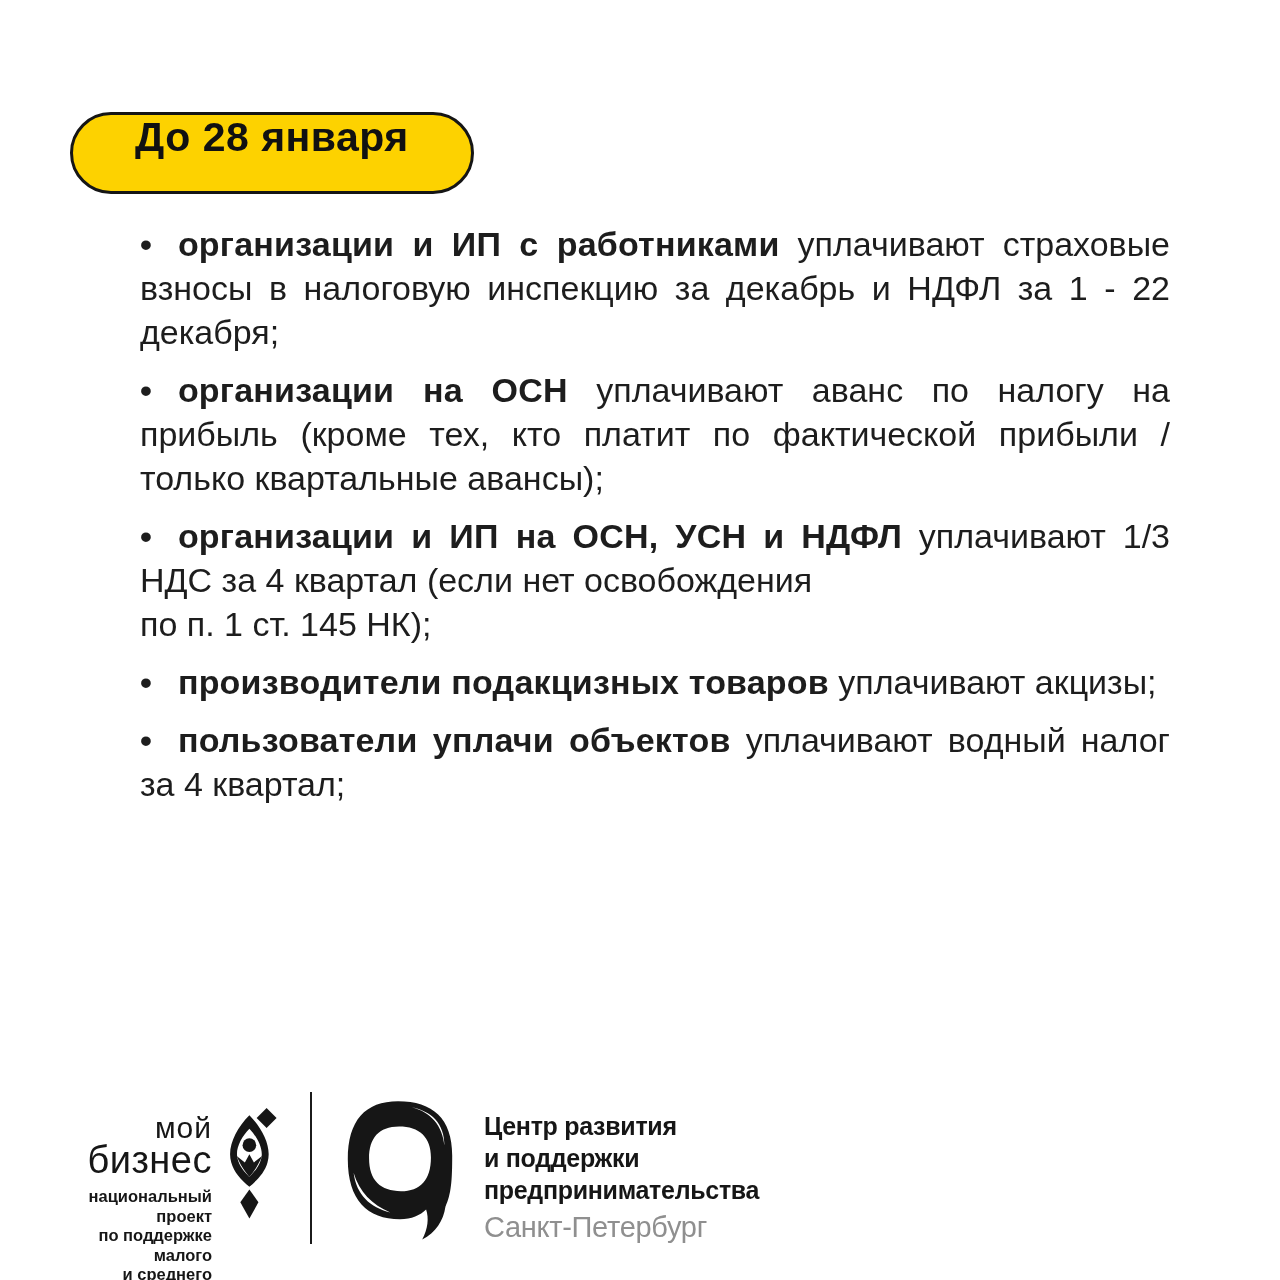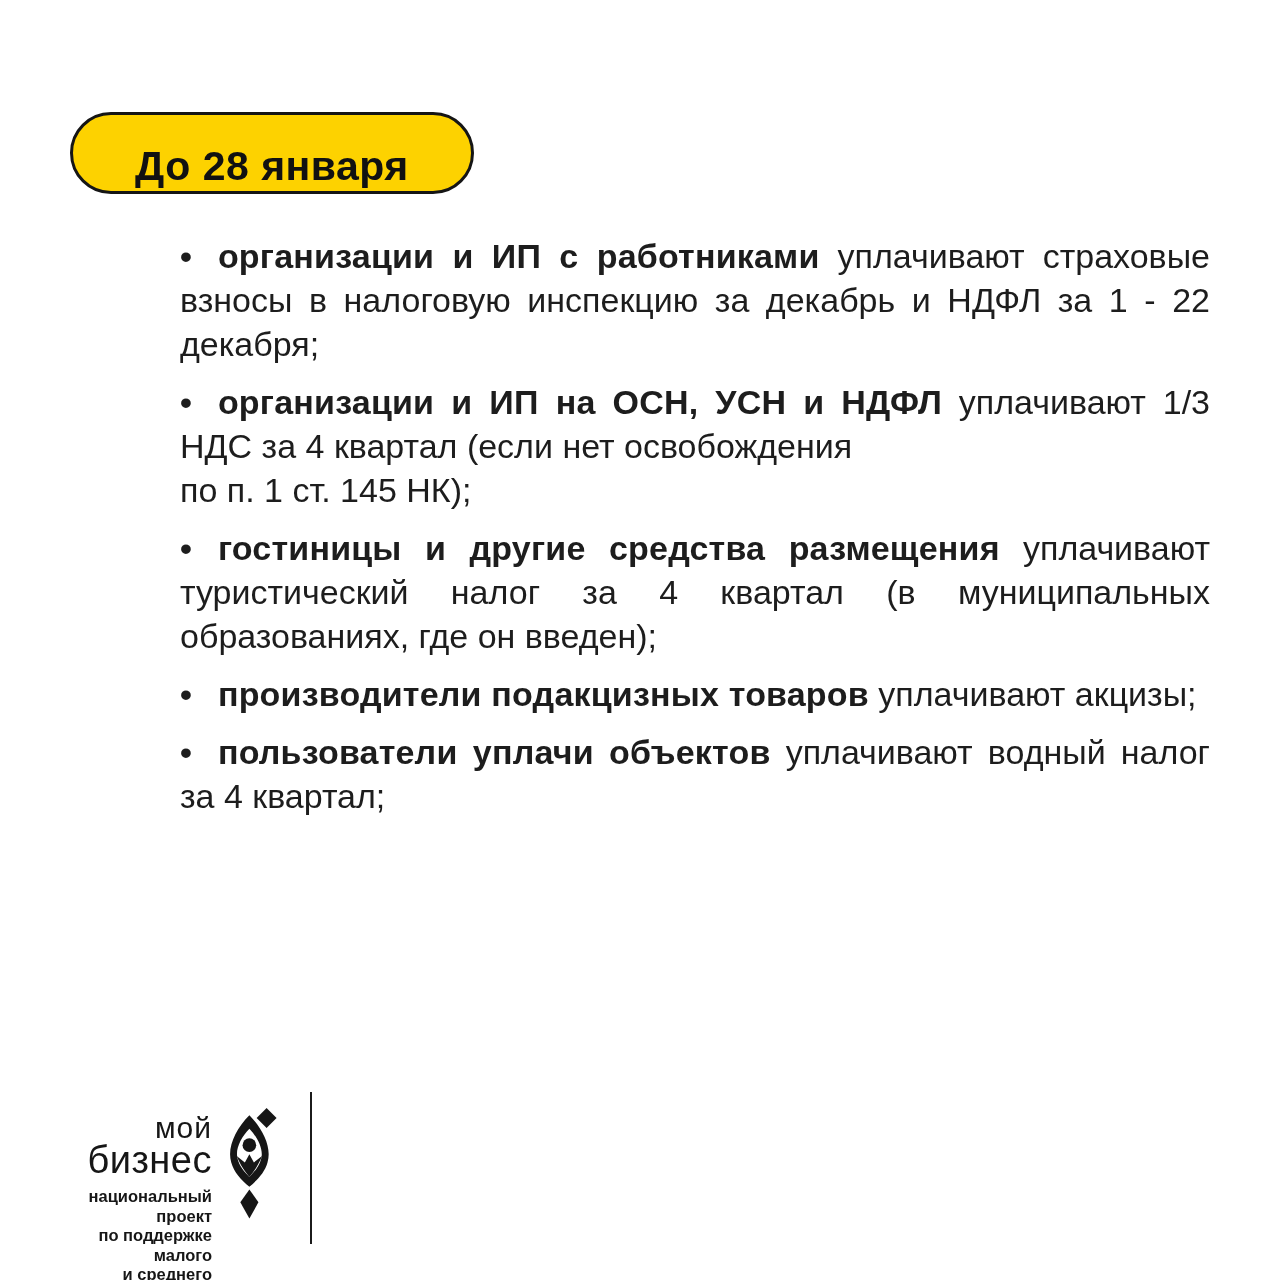--- a/index.html
+++ b/index.html
@@ -16,37 +16,36 @@
     width:1280px;height:1280px;
     background:#ffffff;
     font-family:"Liberation Sans","DejaVu Sans",sans-serif;
     color:var(--text);
     overflow:hidden;
   }
   
   .badge{
     position:absolute;left:70px;top:112px;
     height:82px;
-    display:inline-flex;align-items:flex-end;justify-content:center;
+    display:inline-flex;align-items:flex-start;justify-content:center;
     padding:0 62px;
     background:var(--badge-bg);
     border:3px solid var(--badge-border);
     border-radius:44px;
   }
   .badge span{
     font-size:41px;font-weight:800;color:#111;
     letter-spacing:0.5px;
     transform:translateY(-1px);
   }
   
   .content{
-    position:absolute;left:140px;top:234px;width:1030px;
+    position:absolute;left:140px;top:222px;width:1030px;
     font-size:34px;line-height:44px;
     text-align:justify;
-    margin-left:40px;
   }
   .bullet{margin:0 0 14px 0;}
   .bullet .dot{
     font-weight:800;
     padding-right:26px;
   }
   .bullet b{font-weight:800;letter-spacing:0.2px;}
   .bullet .rest{white-space:pre-line;}
   
   .footer{
@@ -71,23 +70,23 @@
 <body>
 
 <div class="page">
 
   <div class="badge">
     <span>До 28 января</span>
   </div>
 
   <main class="content">
     <p class="bullet"><span class="dot">•</span><b>организации и ИП с работниками</b><span class="rest"> уплачивают стра­ховые взносы в налоговую инспекцию за декабрь и НДФЛ за 1 - 22 декабря;</span></p>
+    <p class="bullet"><span class="dot">•</span><b>организации на ОСН</b><span class="rest"> уплачивают аванс по налогу на прибыль (кроме тех, кто платит по фактической прибы­ли / только квартальные авансы);</span></p>
     <p class="bullet"><span class="dot">•</span><b>организации и ИП на ОСН, УСН и НДФЛ</b><span class="rest"> уплачивают 1/3 НДС за 4 квартал (если нет освобождения
 по п. 1 ст. 145 НК);</span></p>
-    <p class="bullet"><span class="dot">•</span><b>гостиницы и другие средства размещения</b><span class="rest"> уплачи­вают туристический налог за 4 квартал (в муниципаль­ных образованиях, где он введен);</span></p>
     <p class="bullet"><span class="dot">•</span><b>производители подакцизных товаров</b><span class="rest"> уплачивают акцизы;</span></p>
     <p class="bullet"><span class="dot">•</span><b>пользователи уплачи объектов</b><span class="rest"> уплачивают водный налог за 4 квартал;</span></p>
   </main>
 
   <footer class="footer">
 
     <div class="mb">
       <div class="mb-text">
         <div class="mb-title-top">мой</div>
         <div class="mb-title-bottom">бизнес</div>
@@ -102,15 +101,31 @@
         <path d="M28,10 C13,25 3,46 8,62 C11,73 19,81 28,89 C37,81 45,73 48,62 C53,46 43,25 28,10 Z" fill="#161616"></path>
         <path d="M28,25 C19,34 12,48 15,58 C17,66 22,72 28,78 C34,72 39,66 41,58 C44,48 37,34 28,25 Z" fill="#ffffff"></path>
         <circle cx="28" cy="43" r="7.5" fill="#161616"></circle>
         <path d="M14,55 C18,65 23,72 28,78 C33,72 38,65 42,55 L33,62 L28,53 L23,62 Z" fill="#161616"></path>
         <polygon points="28,92 38,106 28,124 18,106" fill="#161616"></polygon>
       </svg>
     </div>
 
     <div class="divider"></div>
 
+    <div class="crpp">
+      <svg class="bubble" width="116" height="154" viewBox="0 0 120 152" xmlns="http://www.w3.org/2000/svg">
+        <path fill-rule="evenodd" fill="#161616" d="M58,6 C24,6 6,26 6,66 C6,108 26,128 60,128 C72,128 81,124 87,118 C90,127 89,138 83,149 C97,142 105,129 107,115 C113,102 114,88 114,62 C114,24 94,6 58,6 Z
+             M59,32 C38,32 28,44 28,65 C28,88 40,99 61,99 C81,99 92,87 92,64 C92,43 80,32 59,32 Z"></path>
+        <path fill="#ffffff" d="M72,12 C92,17 104,31 106,52 C106,28 92,16 72,12 Z"></path>
+        <path fill="#ffffff" d="M12,80 C15,103 29,116 50,121 C31,113 18,100 12,80 Z"></path>
+      </svg>
+      <div class="crpp-text">
+        <div class="crpp-title">
+          <div>Центр развития</div>
+          <div>и поддержки</div>
+          <div>предпринимательства</div>
+        </div>
+        <div class="crpp-city">Санкт-Петербург</div>
+      </div>
+    </div>
 
   </footer>
 </div>
 
 </body></html>

